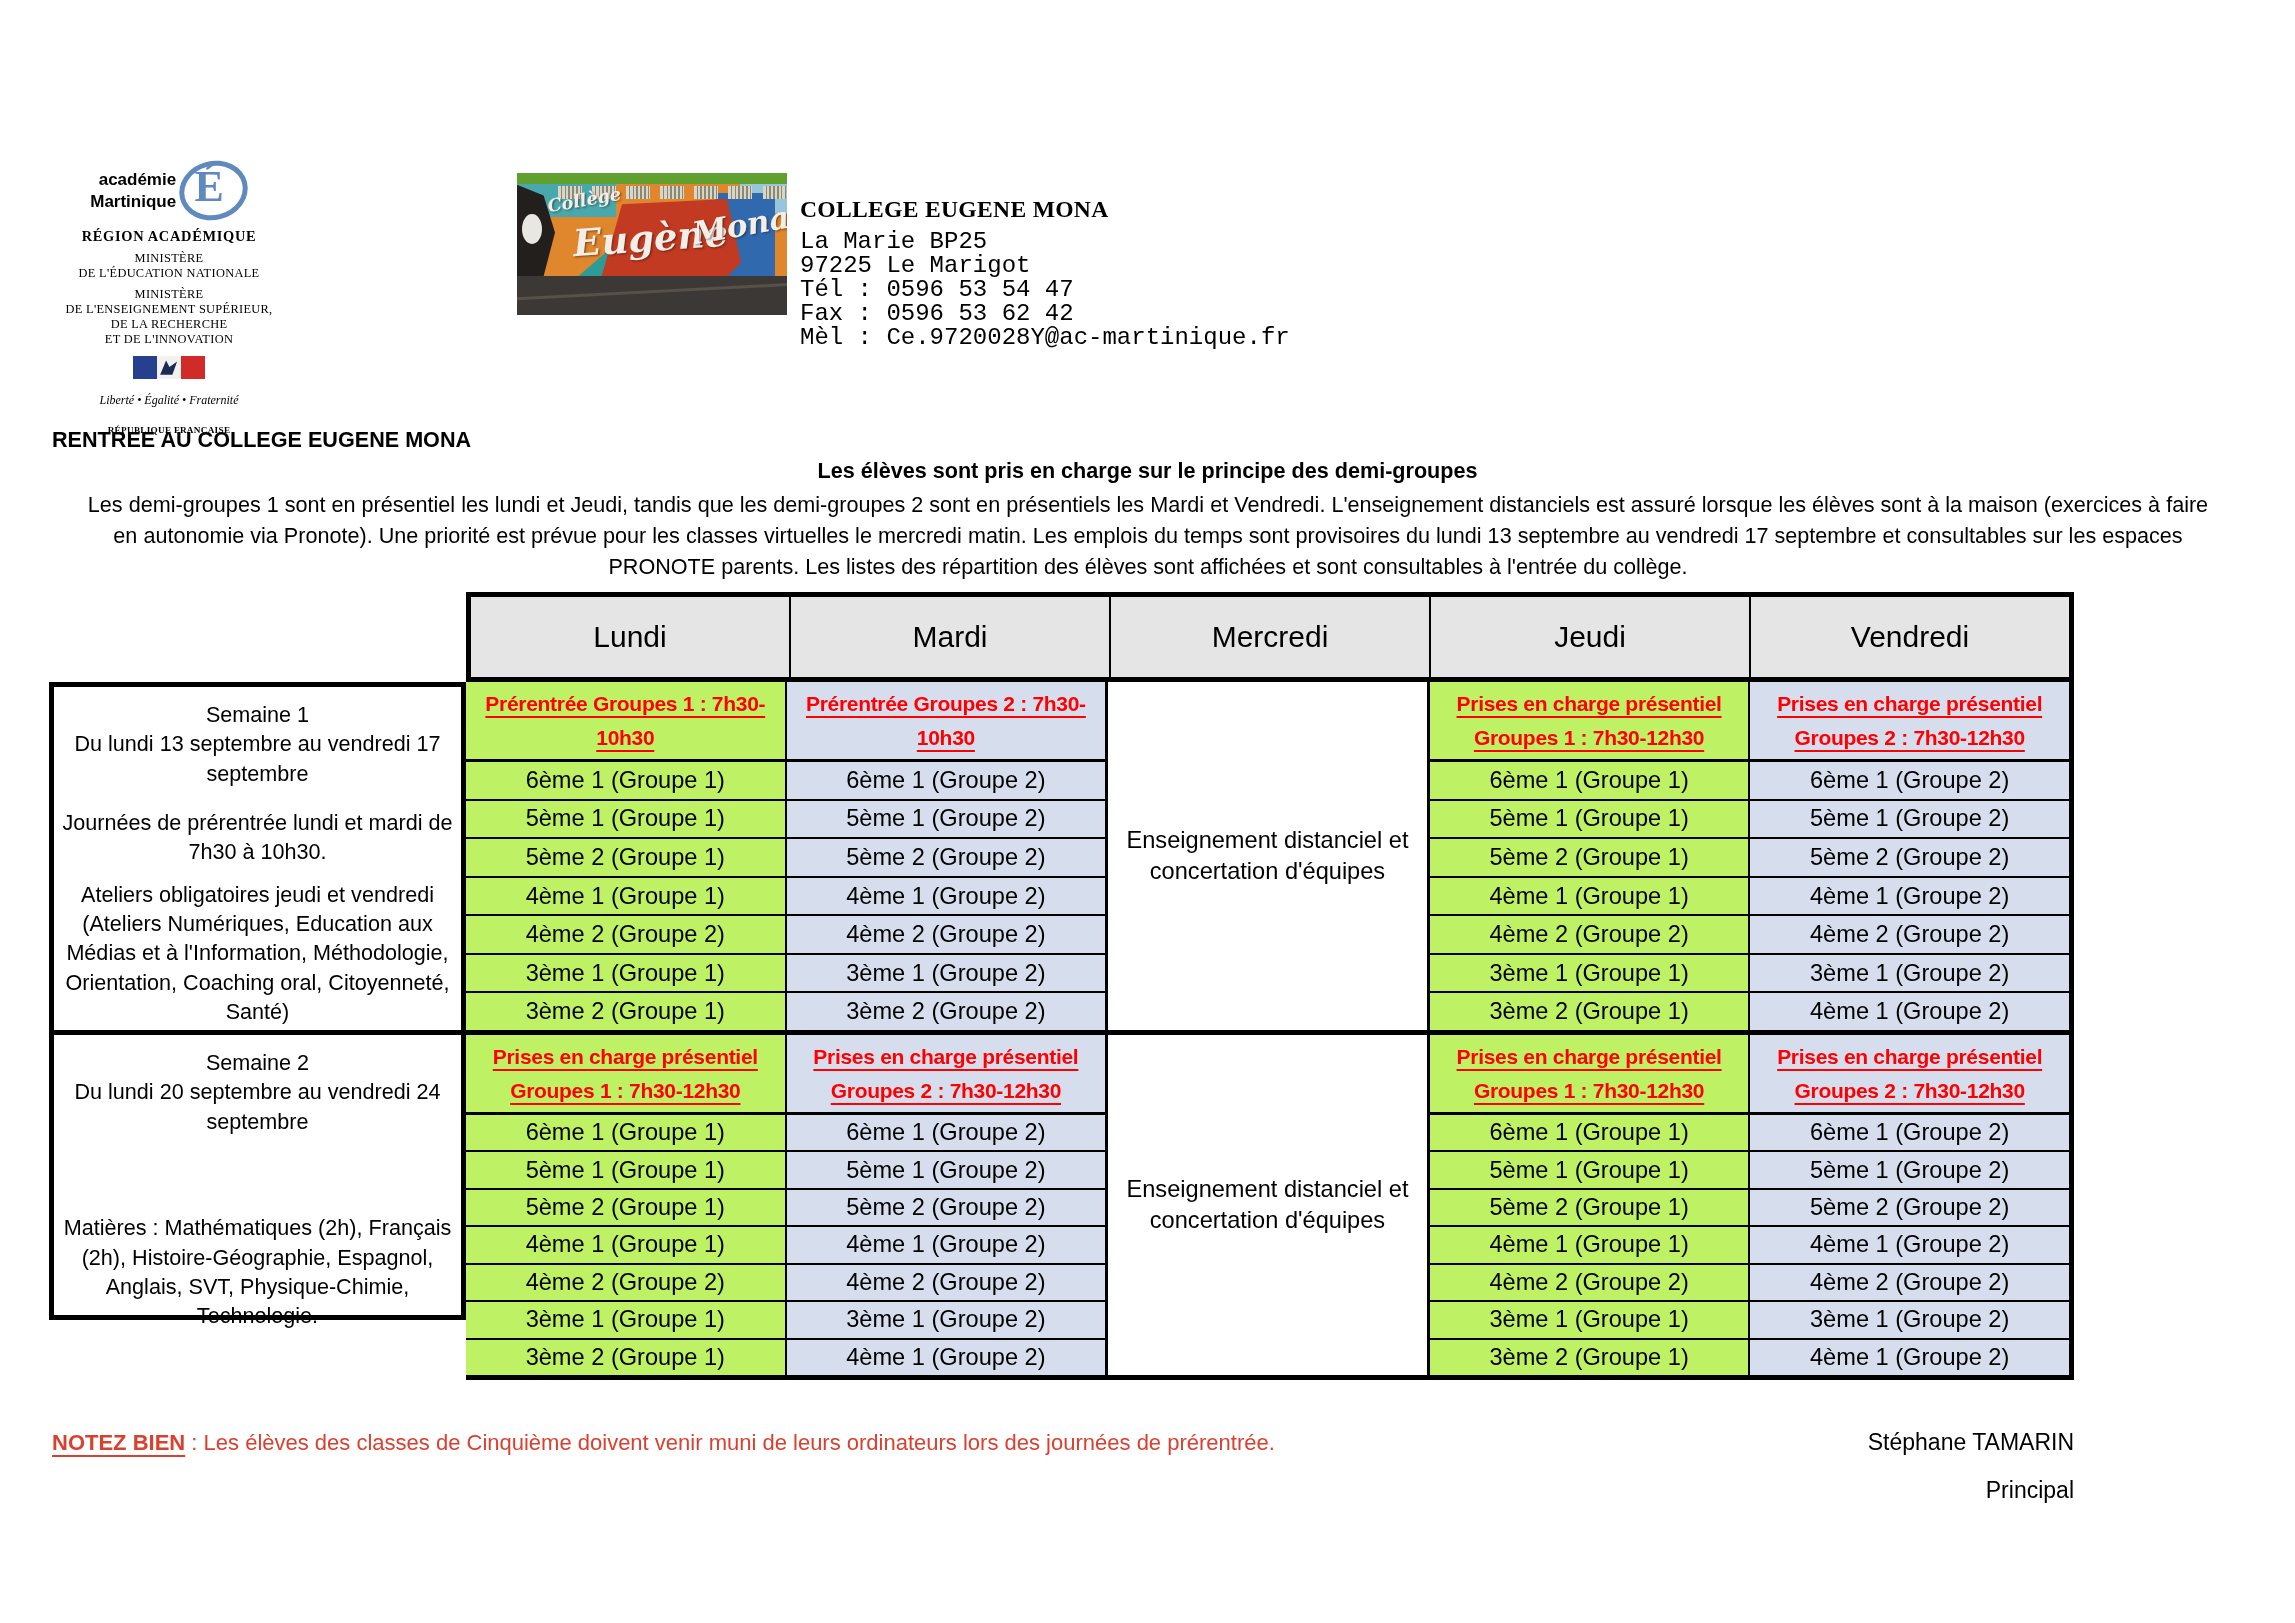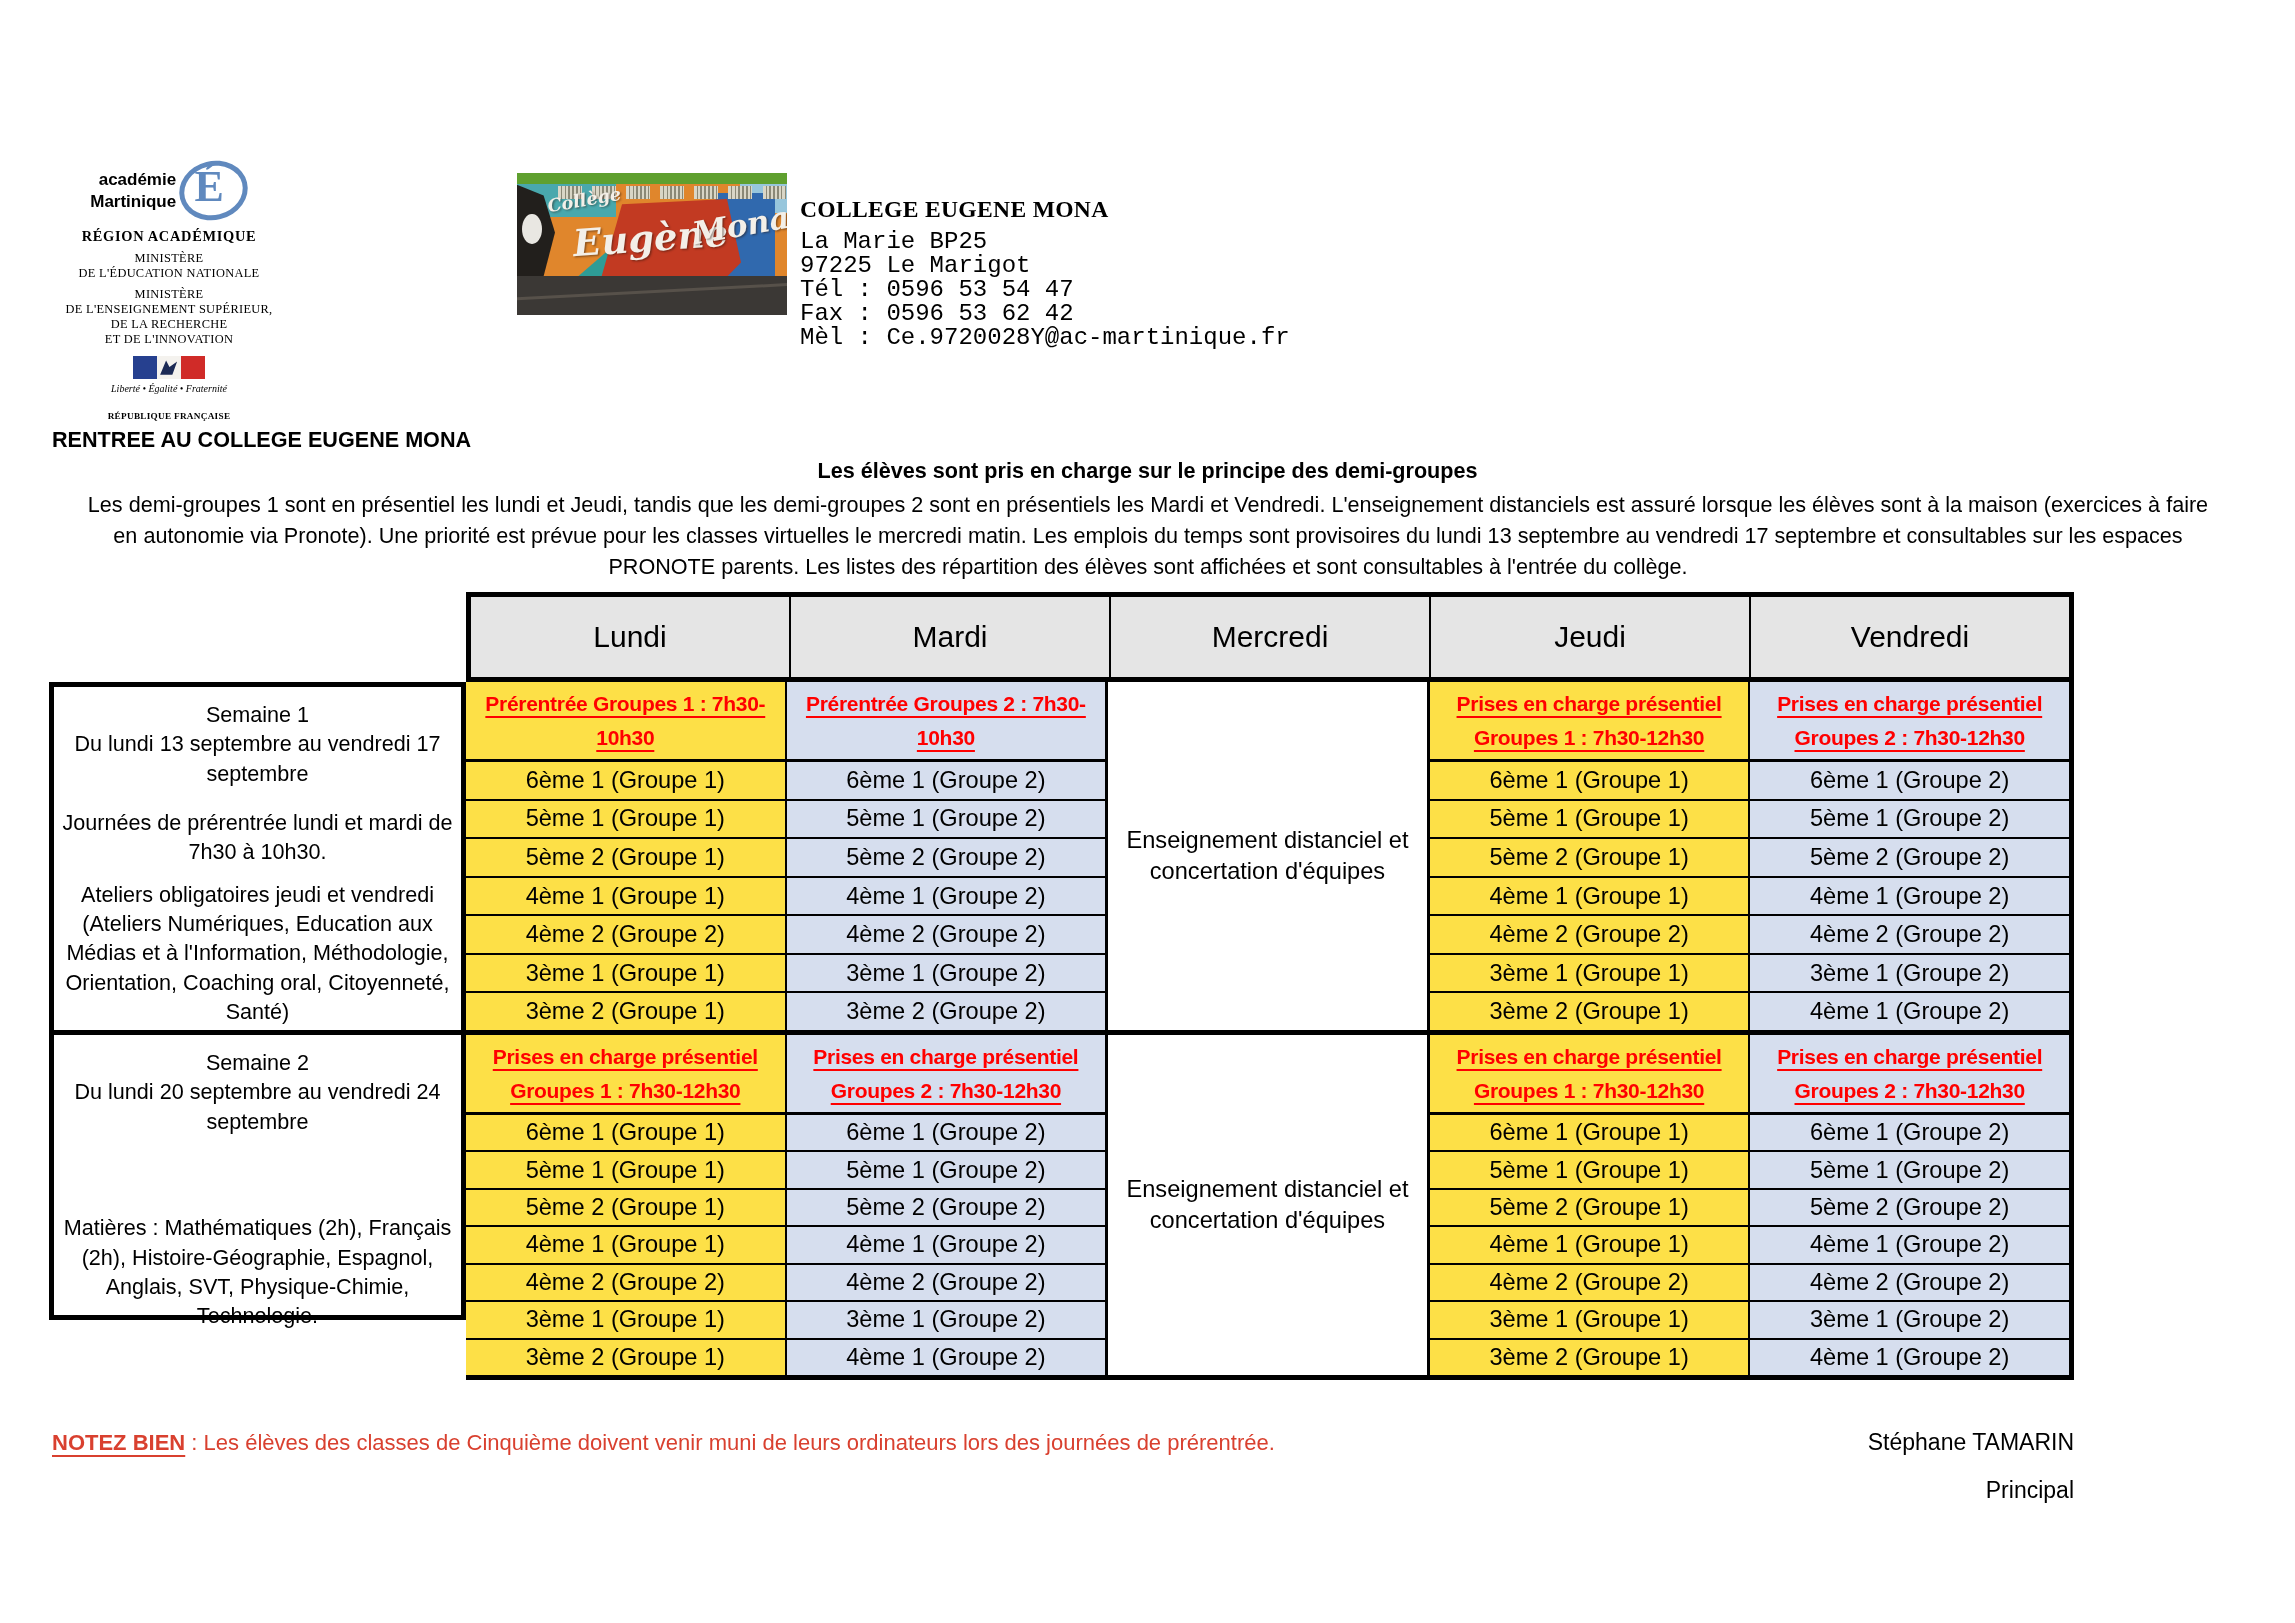--- a/index.html
+++ b/index.html
@@ -21,21 +21,21 @@
   .acad-E { position:absolute; left:15.7px; top:0px; font-size:44px; font-weight:bold;
             color:#6089BE; font-family:"Liberation Serif", serif; }
   .acad-region { margin-top:7.9px; font-weight:bold; font-size:14.4px; letter-spacing:0.7px; }
   .acad-min { margin-top:5.9px; font-size:12.4px; line-height:15px; letter-spacing:0.3px; }
   .flag { margin:9.2px auto 0; width:73px; height:23.6px; display:flex; }
   .flag-b { flex:1; background:#26408F; }
   .flag-w { flex:1; background:#F4F2EE; position:relative; }
   .flag-w:after { content:""; position:absolute; left:3.3px; top:4.6px; width:17px; height:14.4px;
                   background:#1C2A55; clip-path:polygon(0 100%,35% 0,55% 45%,100% 8%,72% 100%); }
   .flag-r { flex:1; background:#D02B28; }
-  .flag-motto { margin-top:4px; font-style:italic; font-size:10px; }
+  .flag-motto { margin-top:14px; font-style:italic; font-size:12px; }
   .flag-rep { margin-top:17px; font-weight:bold; font-size:9.2px; letter-spacing:0.3px; }
 
   
   .mural { position:absolute; left:517px; top:173px; width:270px; height:142px;
            background:#E0862C; overflow:hidden; }
   .mural * { position:absolute; }
   .m-roof  { top:0; left:0; right:0; height:10.5px; background:#5FA02F; }
   .m-turq  { left:0; top:10.5px; width:99px; height:33px; background:#49A8AD; }
   .m-sky   { right:0; top:10.5px; width:47px; height:29px; background:#97C6DC; }
   .m-blue  { right:11.8px; top:19.6px; width:77px; height:99px; background:#3069AE;
@@ -88,21 +88,21 @@
   .lbl-note-mat { margin-top:77px; }
 
   .weeks { position:absolute; left:417px; top:90px; width:1608px; box-sizing:border-box;
            border-right:5.9px solid #000; border-bottom:5.9px solid #000; }
   .week { display:flex; box-sizing:border-box; }
   .week.w1 { height:353px; border-bottom:5.9px solid #000; }
   .week.w2 { height:340px; }
   .day-col { flex:1; display:flex; flex-direction:column; box-sizing:border-box; }
   .day-col + .day-col { border-left:2.6px solid #000; }
   .day-col.wed, .day-col.wed + .day-col { border-left:3.9px solid #000; }
-  .cream { background:#fde047; }
+  .cream { background:#bef264; }
   .lblue { background:#D6DEEE; }
   .day-col.wed { background:#ffffff; align-items:center; justify-content:center; }
   .colhead { flex:0 0 80px; box-sizing:border-box; border-bottom:3.9px solid #000;
              display:flex; align-items:center; justify-content:center; text-align:center;
              color:#FF0000; font-weight:bold; font-size:21px; line-height:34px;
              letter-spacing:-0.3px; padding:0 3.9px;
              text-decoration:underline; text-decoration-thickness:2px; text-underline-offset:5.2px; }
   .cell { flex:1; box-sizing:border-box; border-bottom:2.6px solid #000;
           display:flex; align-items:center; justify-content:center; font-size:23.6px; }
   .cell:last-child { border-bottom:none; }

